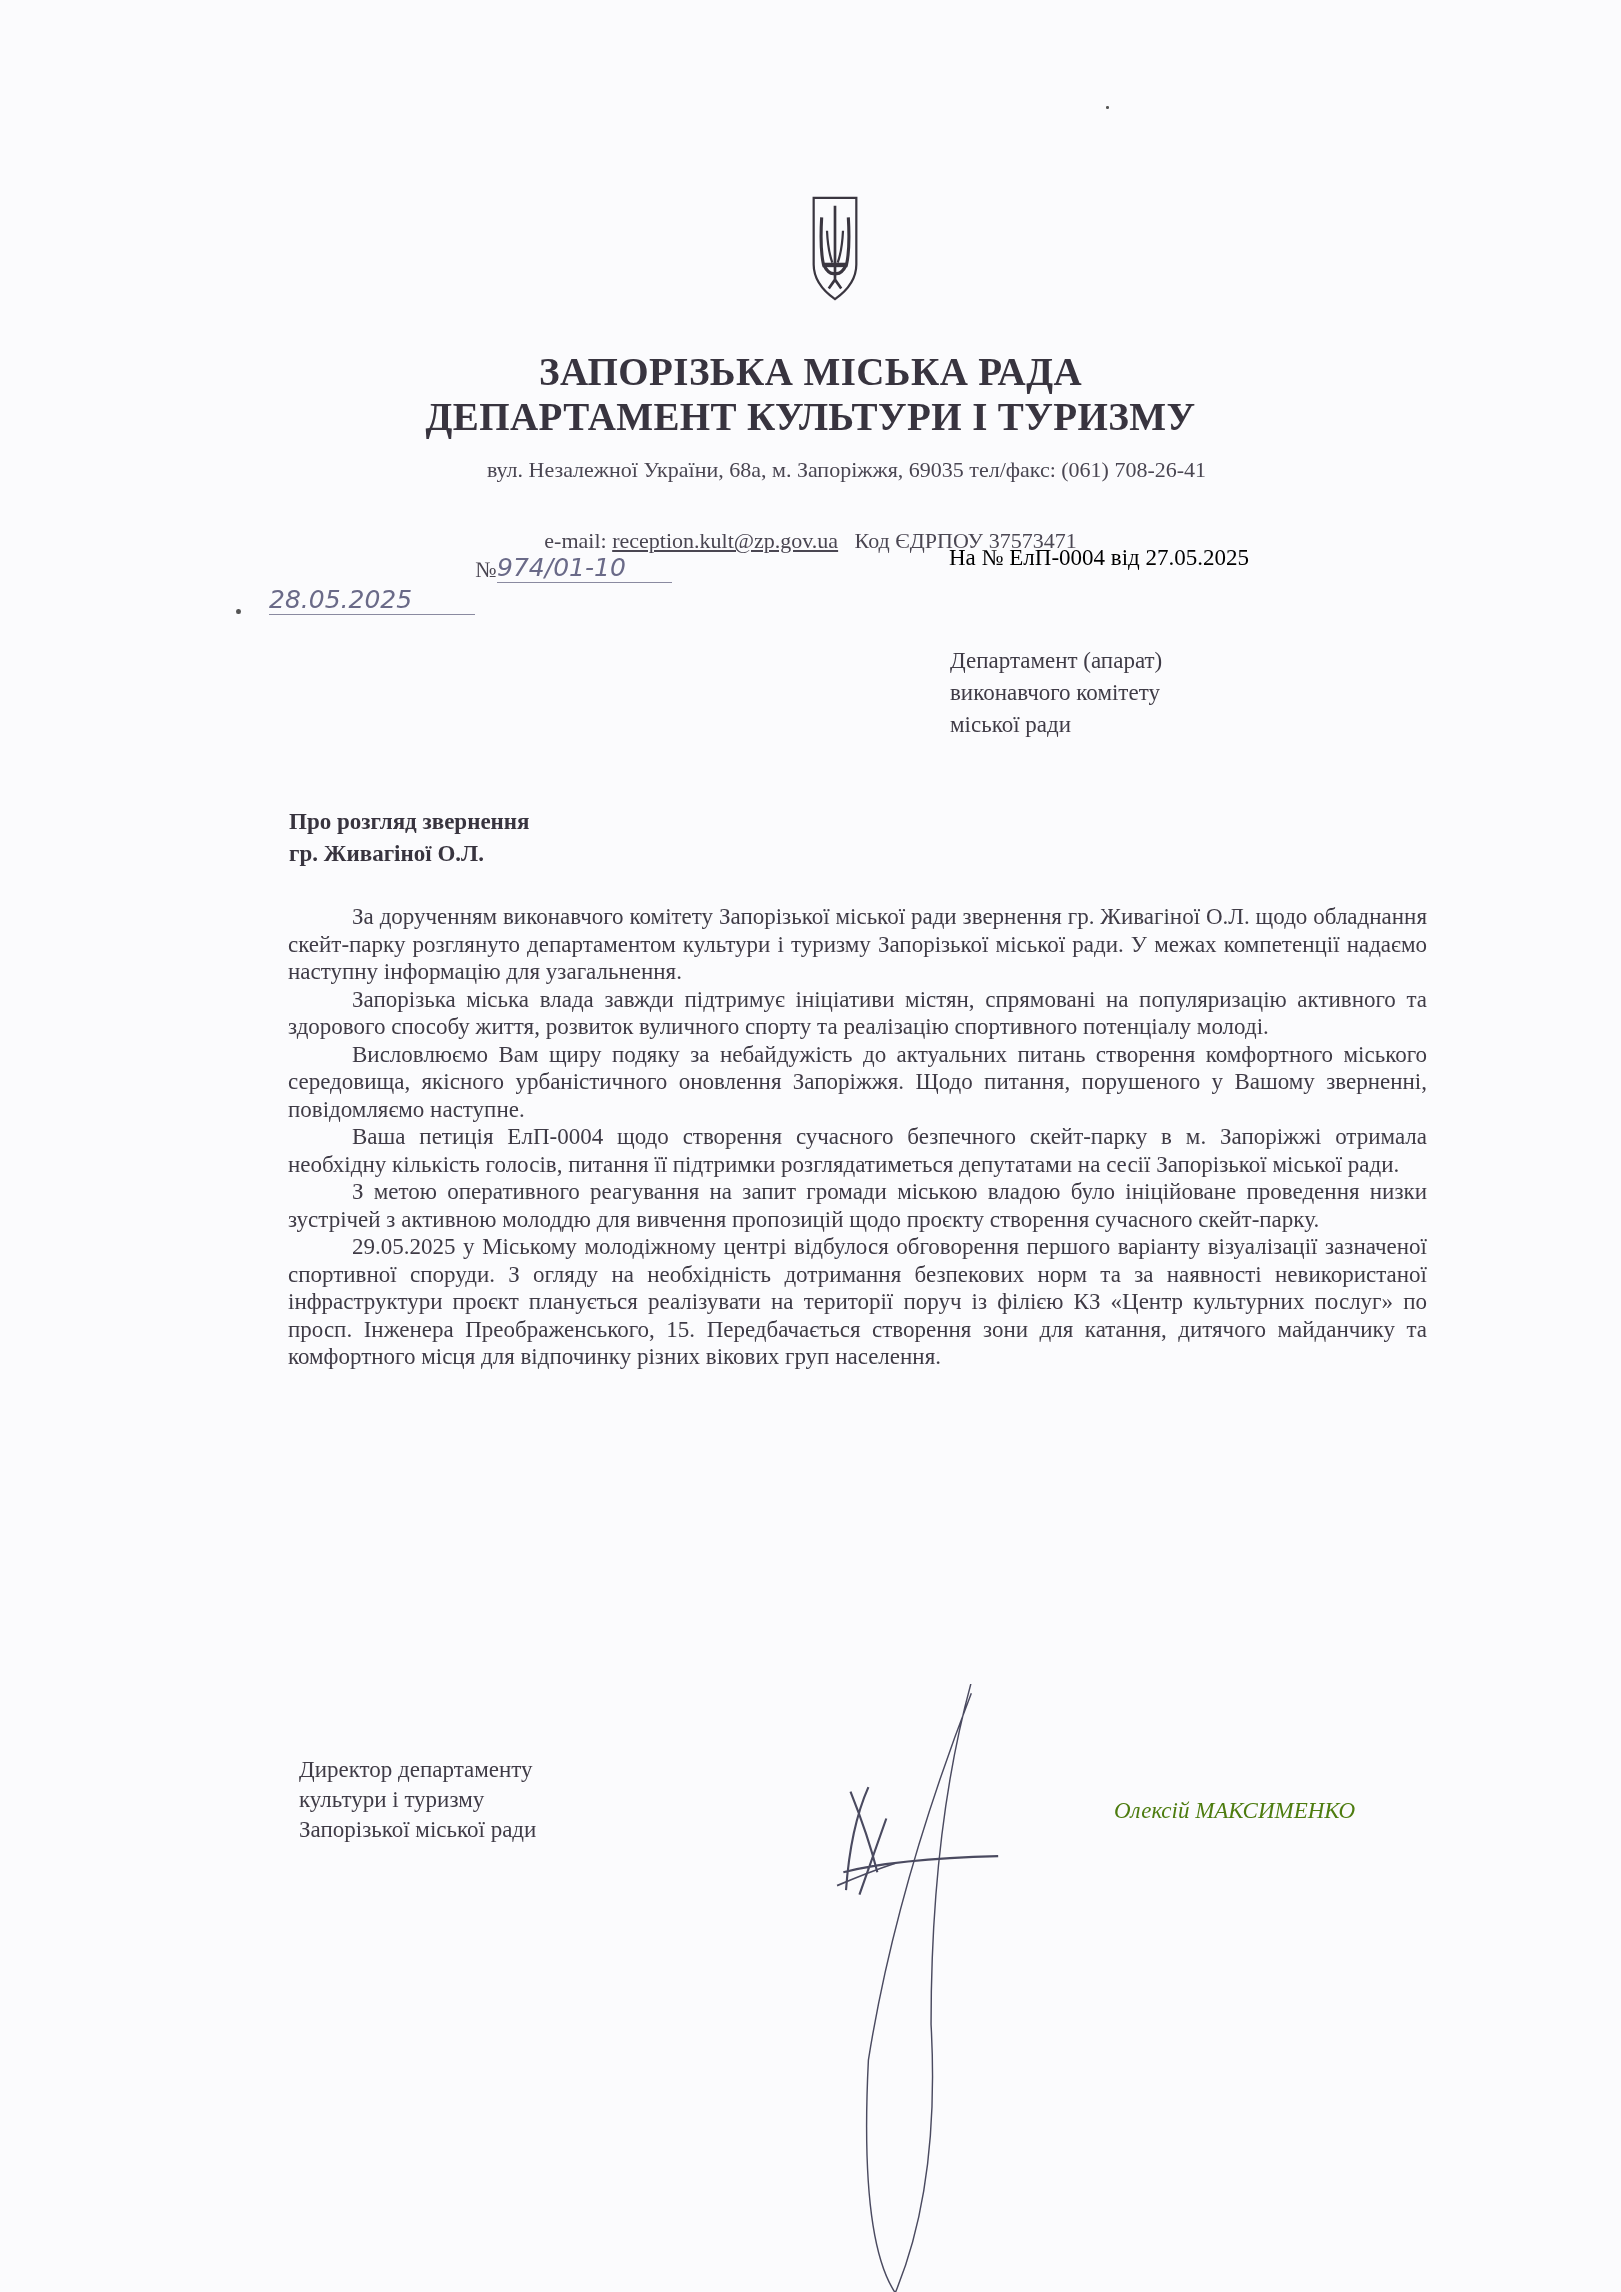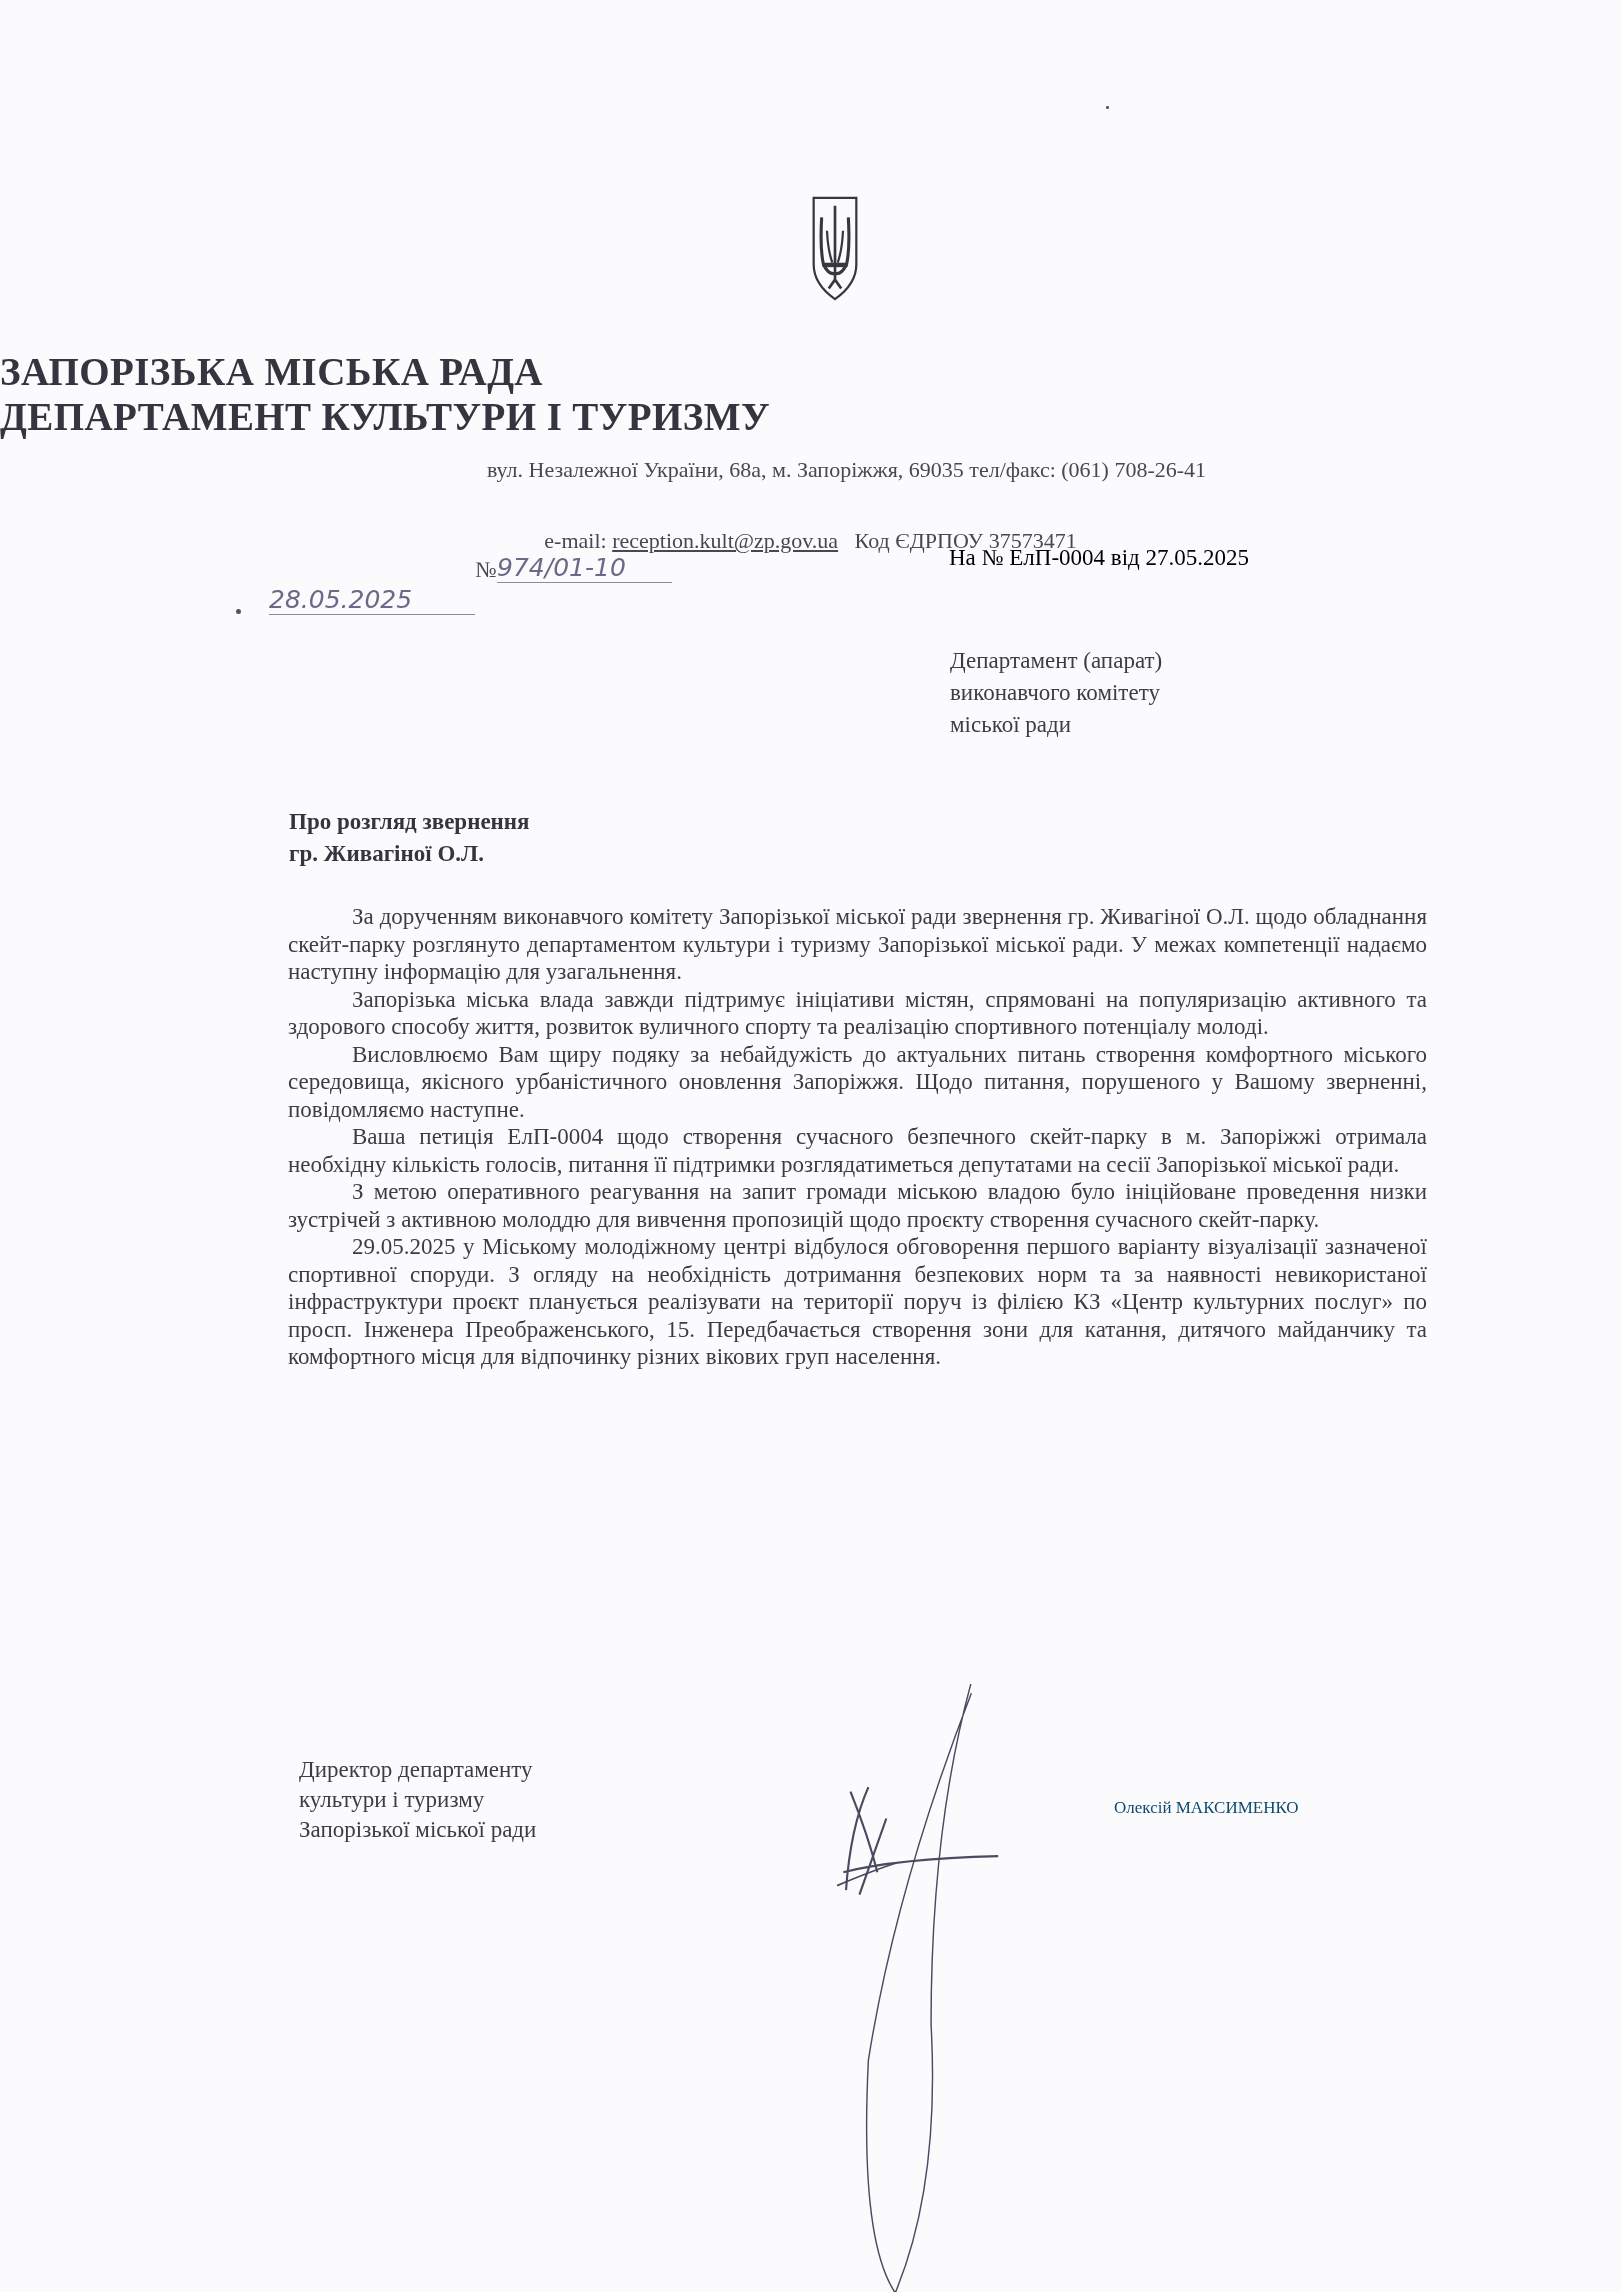--- a/index.html
+++ b/index.html
@@ -6,21 +6,21 @@
     body {
       width: 1621px; height: 2293px;
       background: #fbfbfd;
       position: relative; overflow: hidden;
       font-family: "Liberation Serif", "DejaVu Serif", serif;
       color: #3a3640;
     }
     .abs { position: absolute; }
     .emblem { left: 811px; top: 195px; width: 48px; height: 107px; }
     .org-title {
-      left: 0; width: 1621px; text-align: left;
+      left: 0; width: 1621px; text-align: center;
       font-weight: bold; font-size: 39px; letter-spacing: 0.4px; color: #38343f;
     }
     .t1 { top: 349px; }
     .t2 { top: 394px; }
     .contacts {
       left: 0; width: 1621px; text-align: center; font-size: 22px; color: #4a4652;
     }
     .c1 { top: 457px; left: 36px; }
     .c2 { top: 486px; left: 0; margin-top: 42px; }
     .email { text-decoration: underline; }
@@ -37,21 +37,21 @@
       left: 289px; top: 806px; font-weight: bold; font-size: 23px; line-height: 32px; color: #38343f;
     }
     .body-text {
       left: 288px; top: 903px; width: 1139px;
       font-size: 23px; line-height: 27.5px; color: #3f3b46;
     }
     .body-text p {
       margin: 0; text-indent: 64px; text-align: justify; text-align-last: left;
     }
     .signature-block { left: 299px; top: 1755px; font-size: 23px; line-height: 30px; color: #3f3b46; }
-    .signer-name { left: 1114px; top: 1798px; font-size: 17px; color: #0c4a6e; }
+    .signer-name { left: 1114px; top: 1798px; font-size: 23px; color: #4d7c0f; font-style: italic; }
     .sig-svg { left: 761px; top: 1684px; width: 358px; height: 627px; }
     .speck { background: #555; border-radius: 50%; }
   </style>
 </head>
 <body>
 
 <div class="abs emblem">
   <svg width="48" height="107" viewBox="0 0 54 120">
     <path d="M3 3 H51 V78 Q51 100 27 117 Q3 100 3 78 Z" fill="none" stroke="#3a3640" stroke-width="2.5"></path>
     <path d="M27 12 L27 95 M27 95 L20 105 M27 95 L34 105" stroke="#3a3640" stroke-width="3" fill="none"></path>

